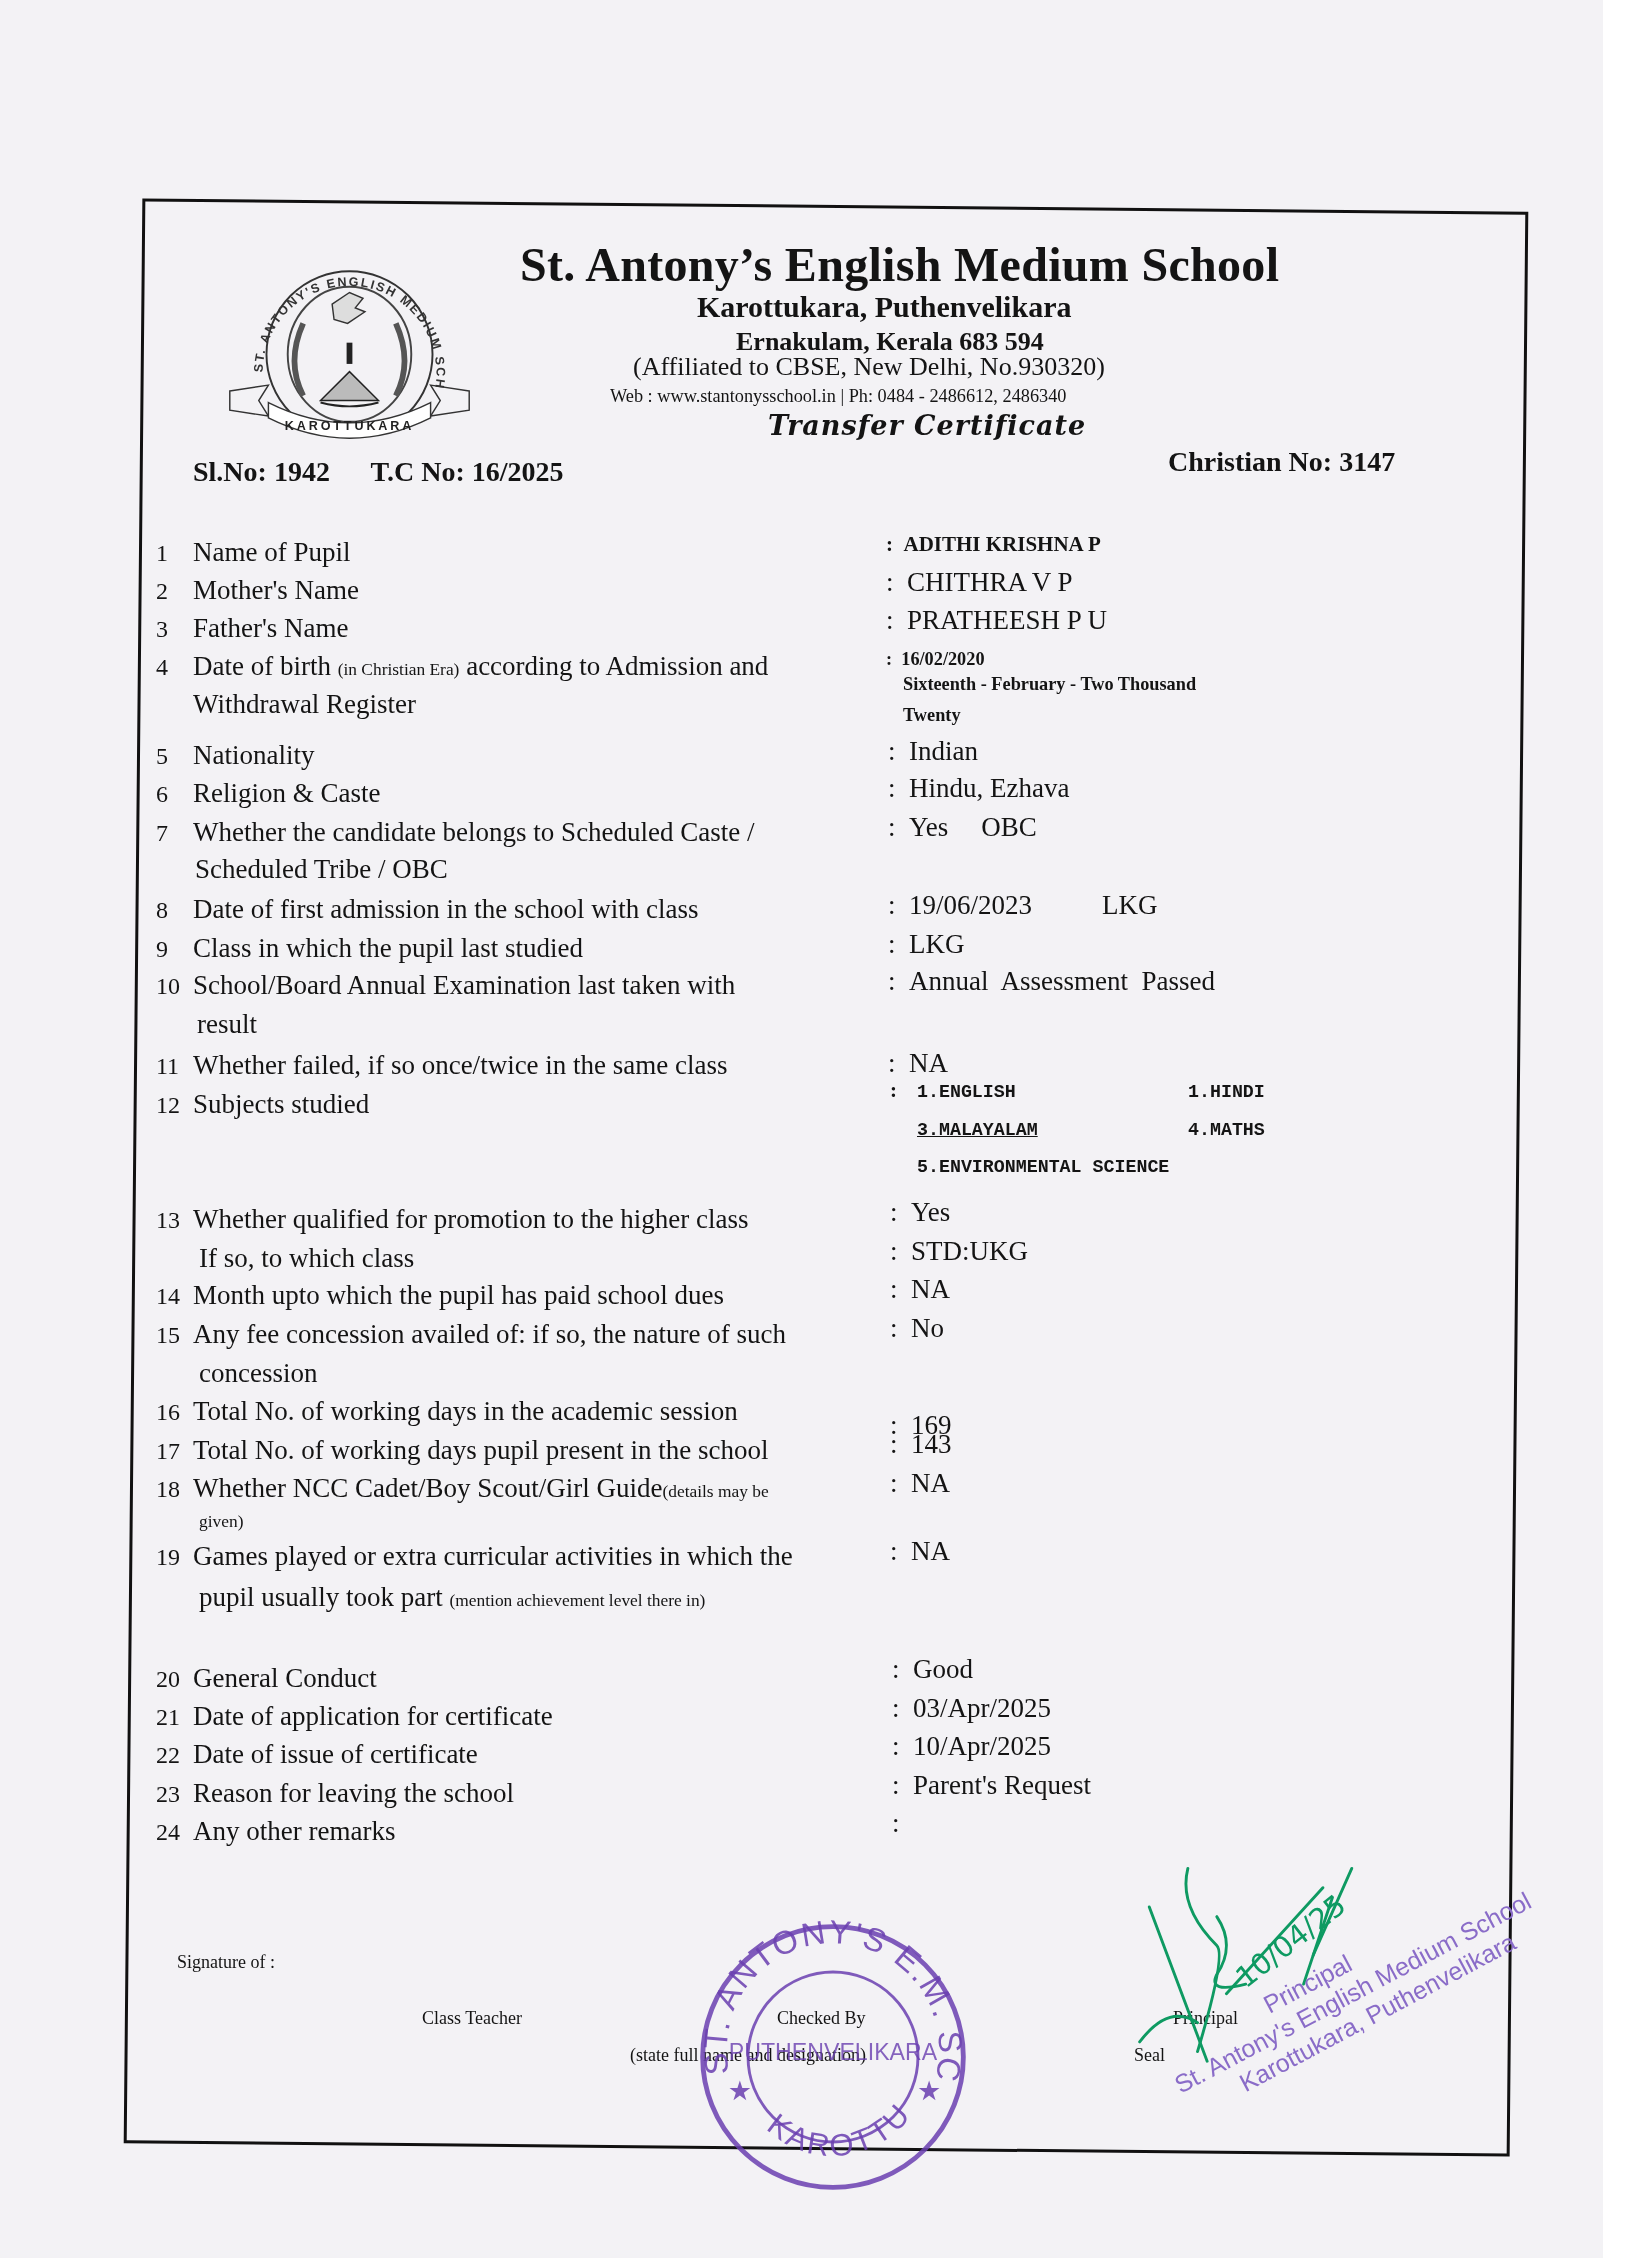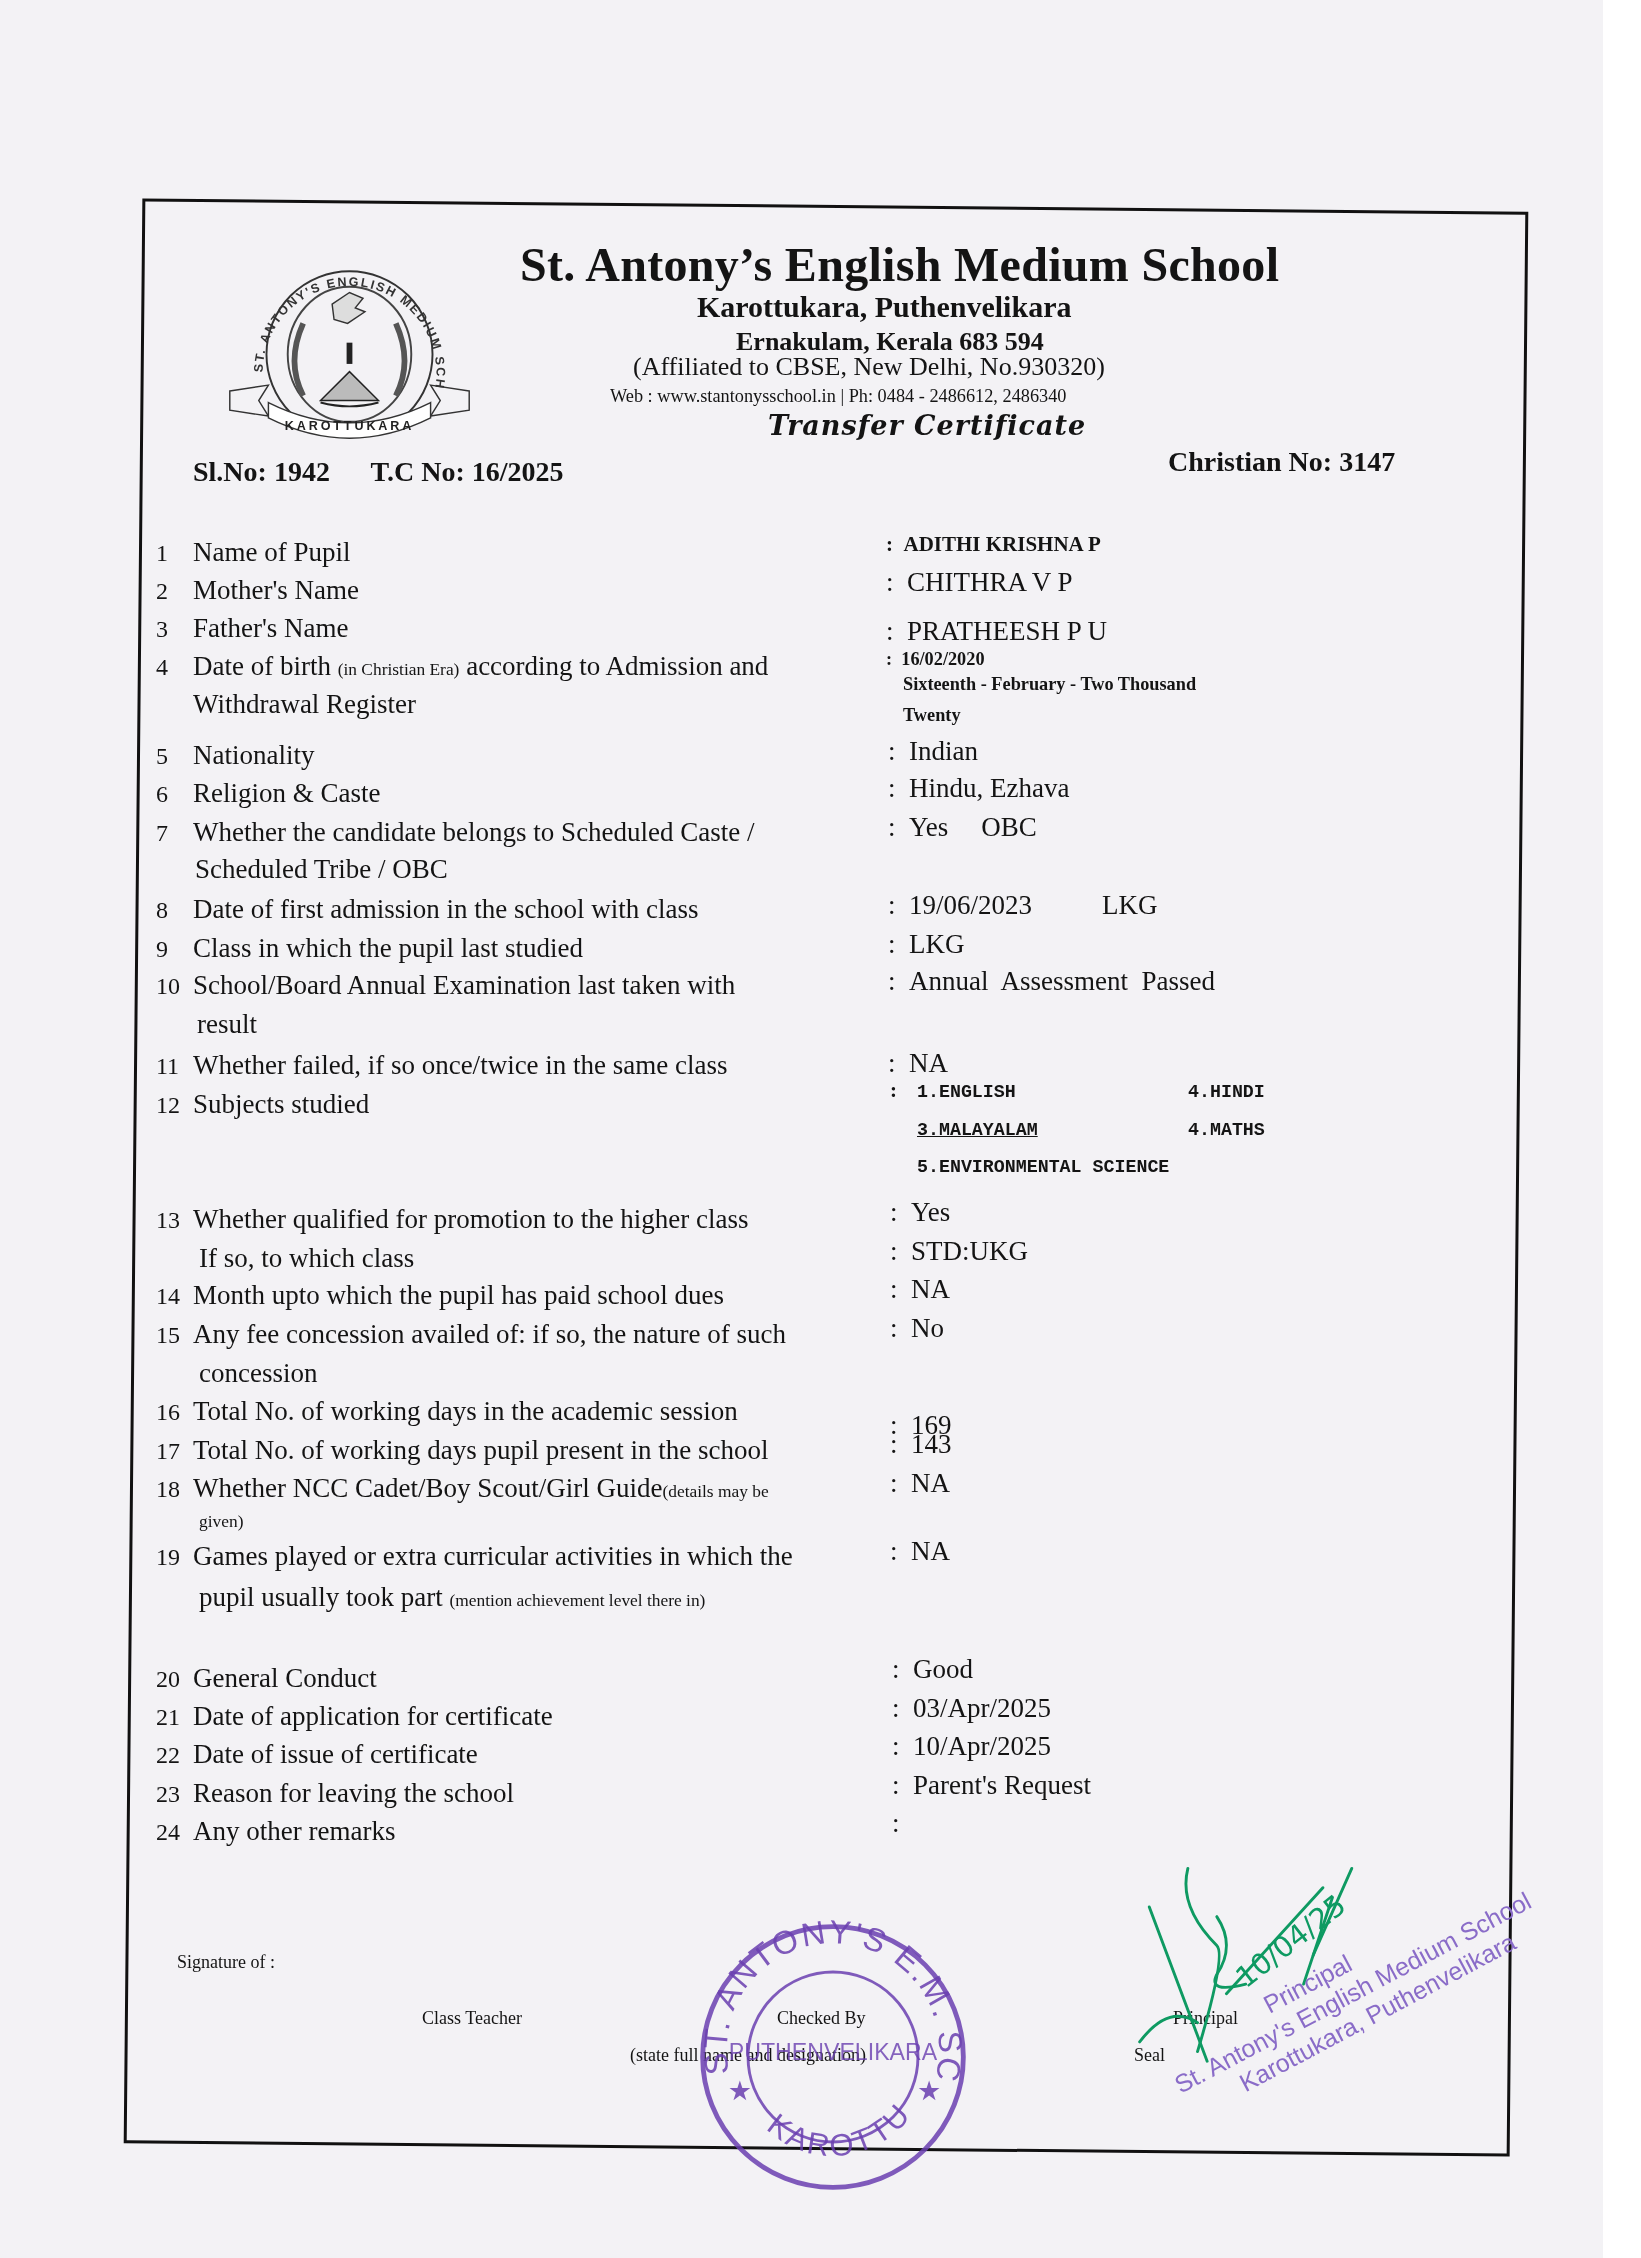--- a/index.html
+++ b/index.html
@@ -115,35 +115,35 @@
 <div class="abs lbl" style="left:156px; top:1541px;"><span class="num">19</span><span>Games played or extra curricular activities in which the</span></div>
 <div class="abs lbl" style="left:199px; top:1582px;"><span>pupil usually took part</span> <span class="small">(mention achievement level there in)</span></div>
 <div class="abs lbl" style="left:156px; top:1663px;"><span class="num">20</span><span>General Conduct</span></div>
 <div class="abs lbl" style="left:156px; top:1701px;"><span class="num">21</span><span>Date of application for certificate</span></div>
 <div class="abs lbl" style="left:156px; top:1739px;"><span class="num">22</span><span>Date of issue of certificate</span></div>
 <div class="abs lbl" style="left:156px; top:1778px;"><span class="num">23</span><span>Reason for leaving the school</span></div>
 <div class="abs lbl" style="left:156px; top:1816px;"><span class="num">24</span><span>Any other remarks</span></div>
 
 <div class="abs valb" style="left:886px; top:532px;"><span>:</span>&nbsp;&nbsp;<span>ADITHI  KRISHNA P</span></div>
 <div class="abs val" style="left:886px; top:567px;"><span>:</span>&nbsp;&nbsp;<span>CHITHRA V P</span></div>
-<div class="abs val" style="left:886px; top:605px;margin-top:11px;"><span>:</span>&nbsp;&nbsp;<span>PRATHEESH  P U</span></div>
+<div class="abs val" style="left:886px; top:605px;"><span>:</span>&nbsp;&nbsp;<span>PRATHEESH  P U</span></div>
 <div class="abs valsb" style="left:886px; top:649px;"><span>:</span>&nbsp;&nbsp;<span>16/02/2020</span></div>
 <div class="abs valsb" style="left:903px; top:674px;">Sixteenth - February - Two Thousand</div>
 <div class="abs valsb" style="left:903px; top:705px;">Twenty</div>
 <div class="abs val" style="left:888px; top:736px;"><span>:</span>&nbsp;&nbsp;<span>Indian</span></div>
 <div class="abs val" style="left:888px; top:773px;"><span>:</span>&nbsp;&nbsp;<span>Hindu, Ezhava</span></div>
 <div class="abs val" style="left:888px; top:812px;"><span>:</span>&nbsp;&nbsp;<span>Yes</span><span style="display:inline-block;width:33px"></span><span>OBC</span></div>
 <div class="abs val" style="left:888px; top:890px;"><span>:</span>&nbsp;&nbsp;<span>19/06/2023</span><span style="display:inline-block;width:70px"></span><span>LKG</span></div>
 <div class="abs val" style="left:888px; top:929px;"><span>:</span>&nbsp;&nbsp;<span>LKG</span></div>
 <div class="abs val" style="left:888px; top:966px;"><span>:</span>&nbsp;&nbsp;<span style="white-space:pre">Annual  Assessment  Passed</span></div>
 <div class="abs val" style="left:888px; top:1048px;"><span>:</span>&nbsp;&nbsp;<span>NA</span></div>
 
 <div class="abs colon" style="left:890px; top:1078px; font-size:21px; font-weight:bold;">:</div>
 <div class="abs mono" style="left:917px; top:1082px;">1.ENGLISH</div>
-<div class="abs mono" style="left:1188px; top:1082px;">4.HINDI</div>
+<div class="abs mono" style="left:1188px; top:1082px;">1.HINDI</div>
 <div class="abs mono" style="left:917px; top:1120px;text-decoration:underline;">3.MALAYALAM</div>
 <div class="abs mono" style="left:1188px; top:1120px;">4.MATHS</div>
 <div class="abs mono" style="left:917px; top:1157px;">5.ENVIRONMENTAL SCIENCE</div>
 
 <div class="abs val" style="left:890px; top:1197px;"><span>:</span>&nbsp;&nbsp;<span>Yes</span></div>
 <div class="abs val" style="left:890px; top:1236px;"><span>:</span>&nbsp;&nbsp;<span>STD:UKG</span></div>
 <div class="abs val" style="left:890px; top:1274px;"><span>:</span>&nbsp;&nbsp;<span>NA</span></div>
 <div class="abs val" style="left:890px; top:1313px;"><span>:</span>&nbsp;&nbsp;<span>No</span></div>
 <div class="abs val" style="left:890px; top:1390px;margin-top:20px;"><span>:</span>&nbsp;&nbsp;<span>169</span></div>
 <div class="abs val" style="left:890px; top:1429px;"><span>:</span>&nbsp;&nbsp;<span>143</span></div>

